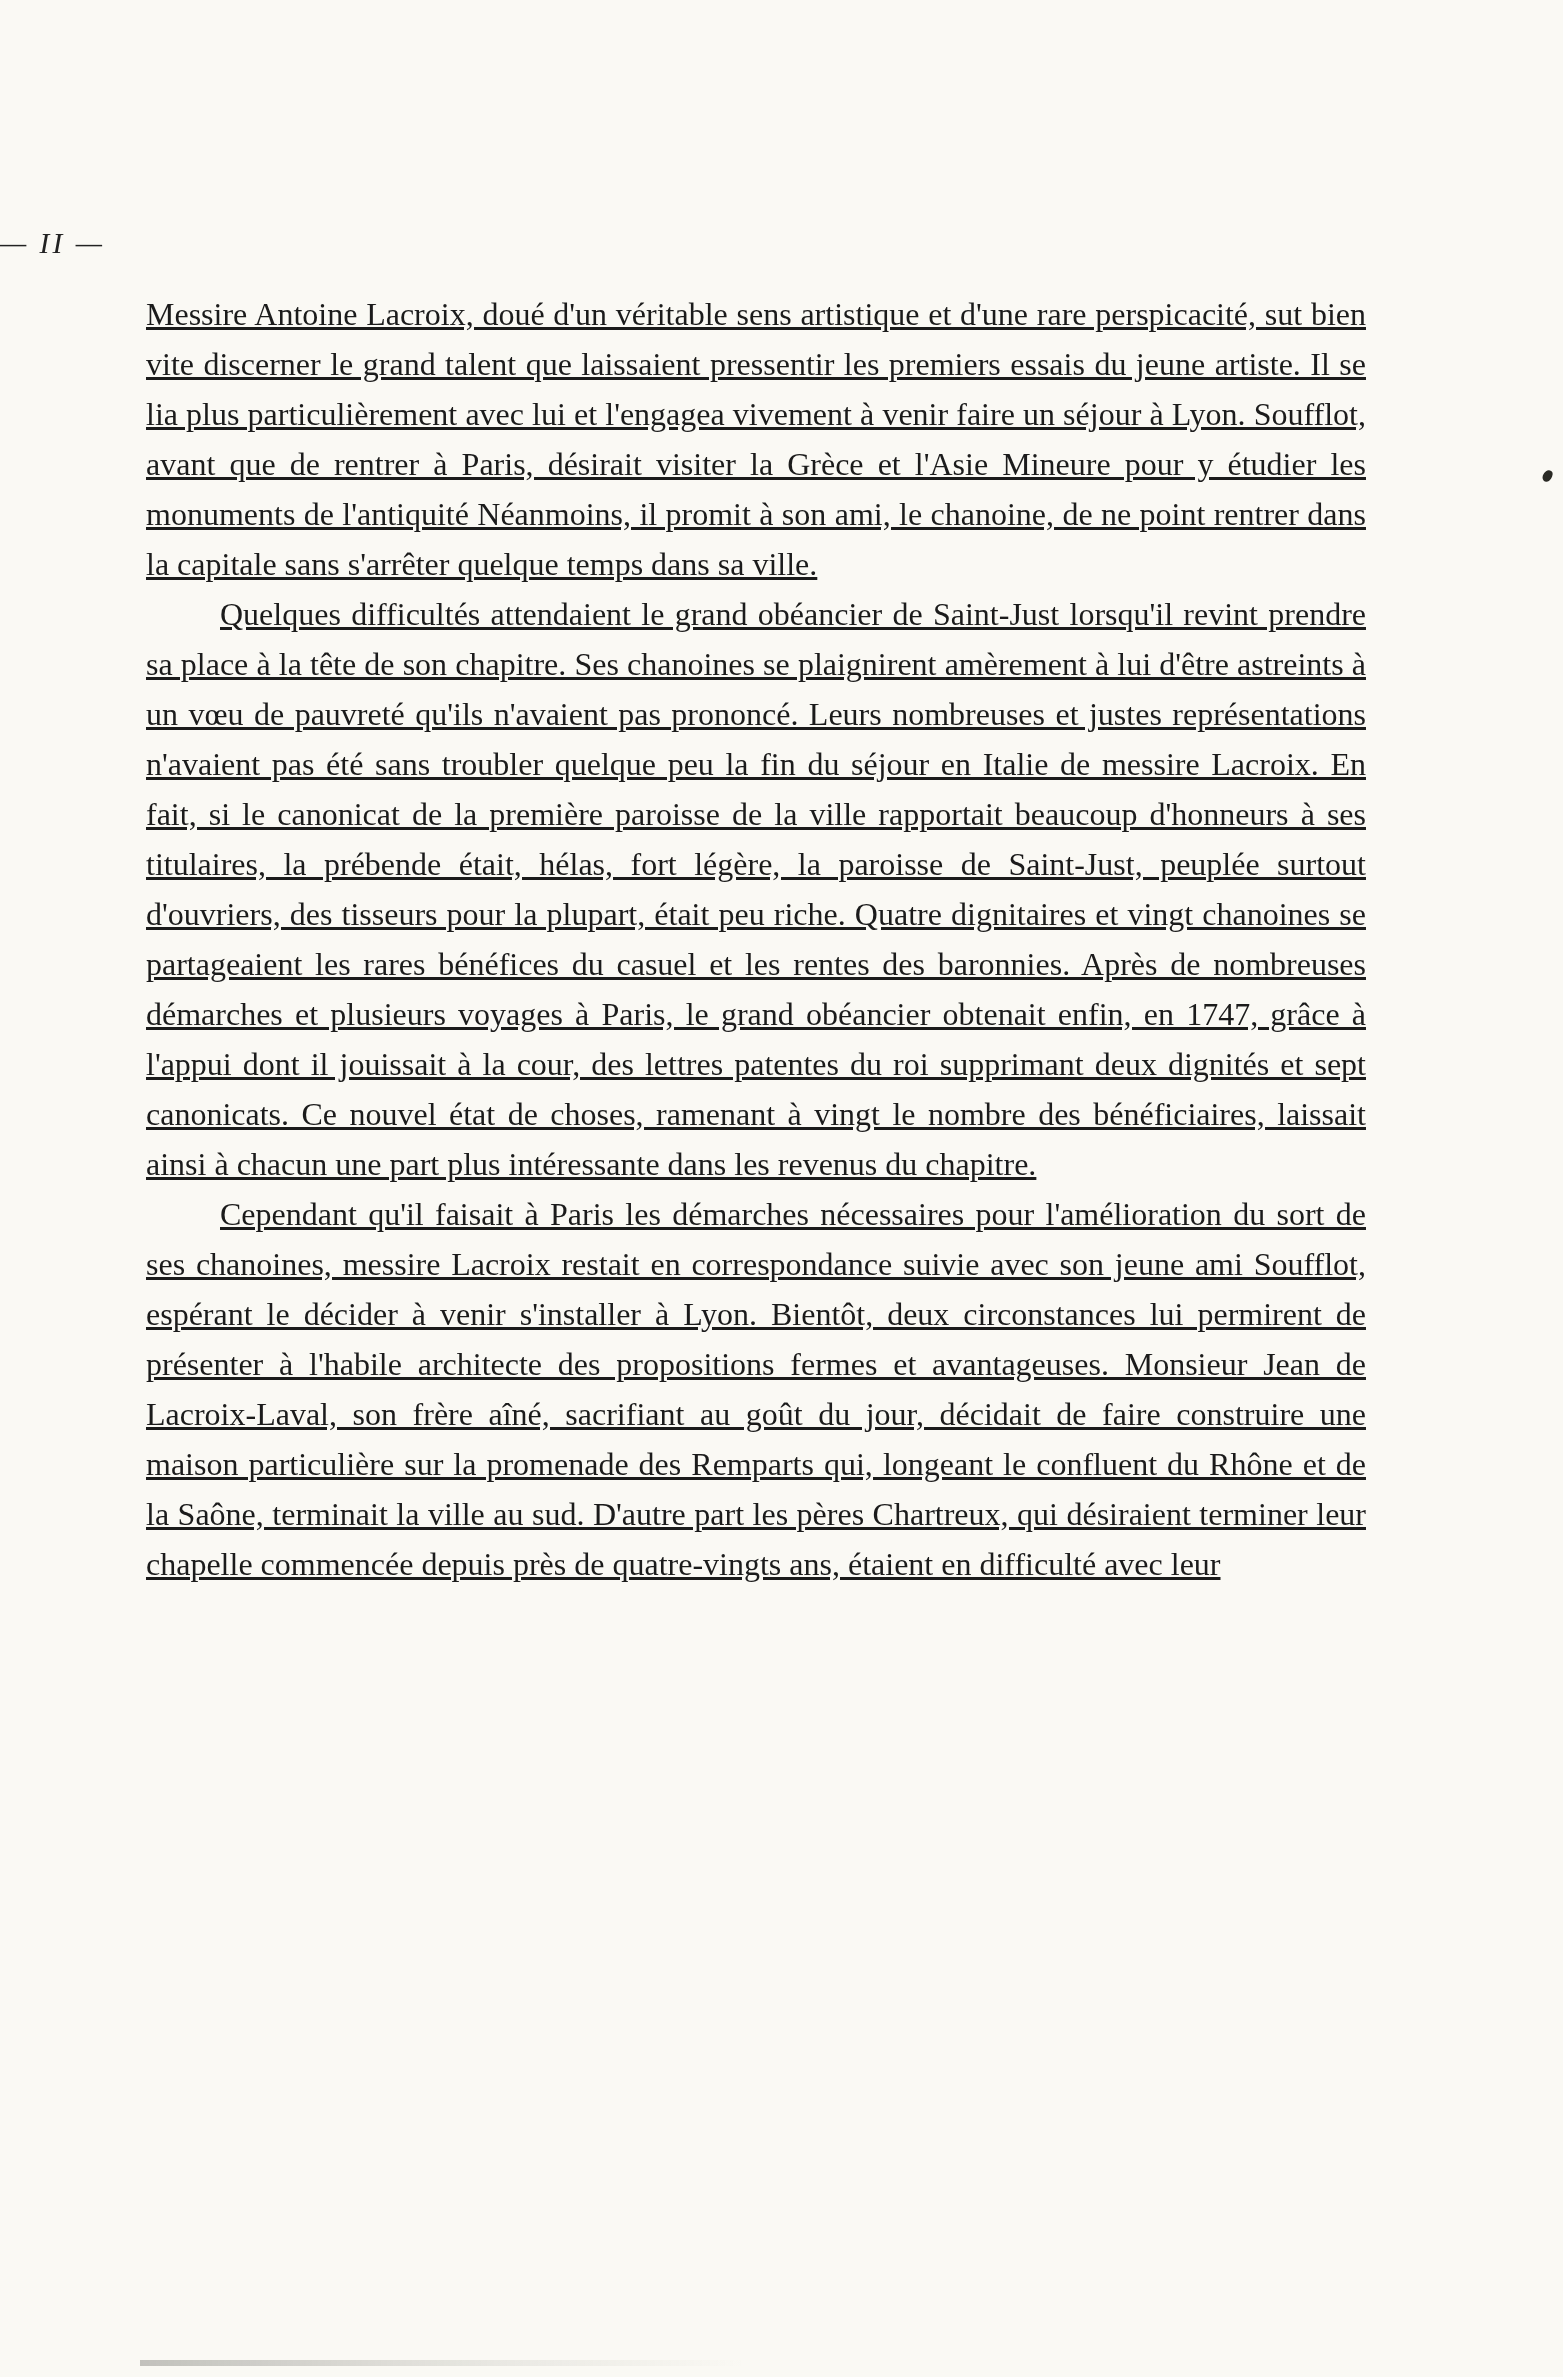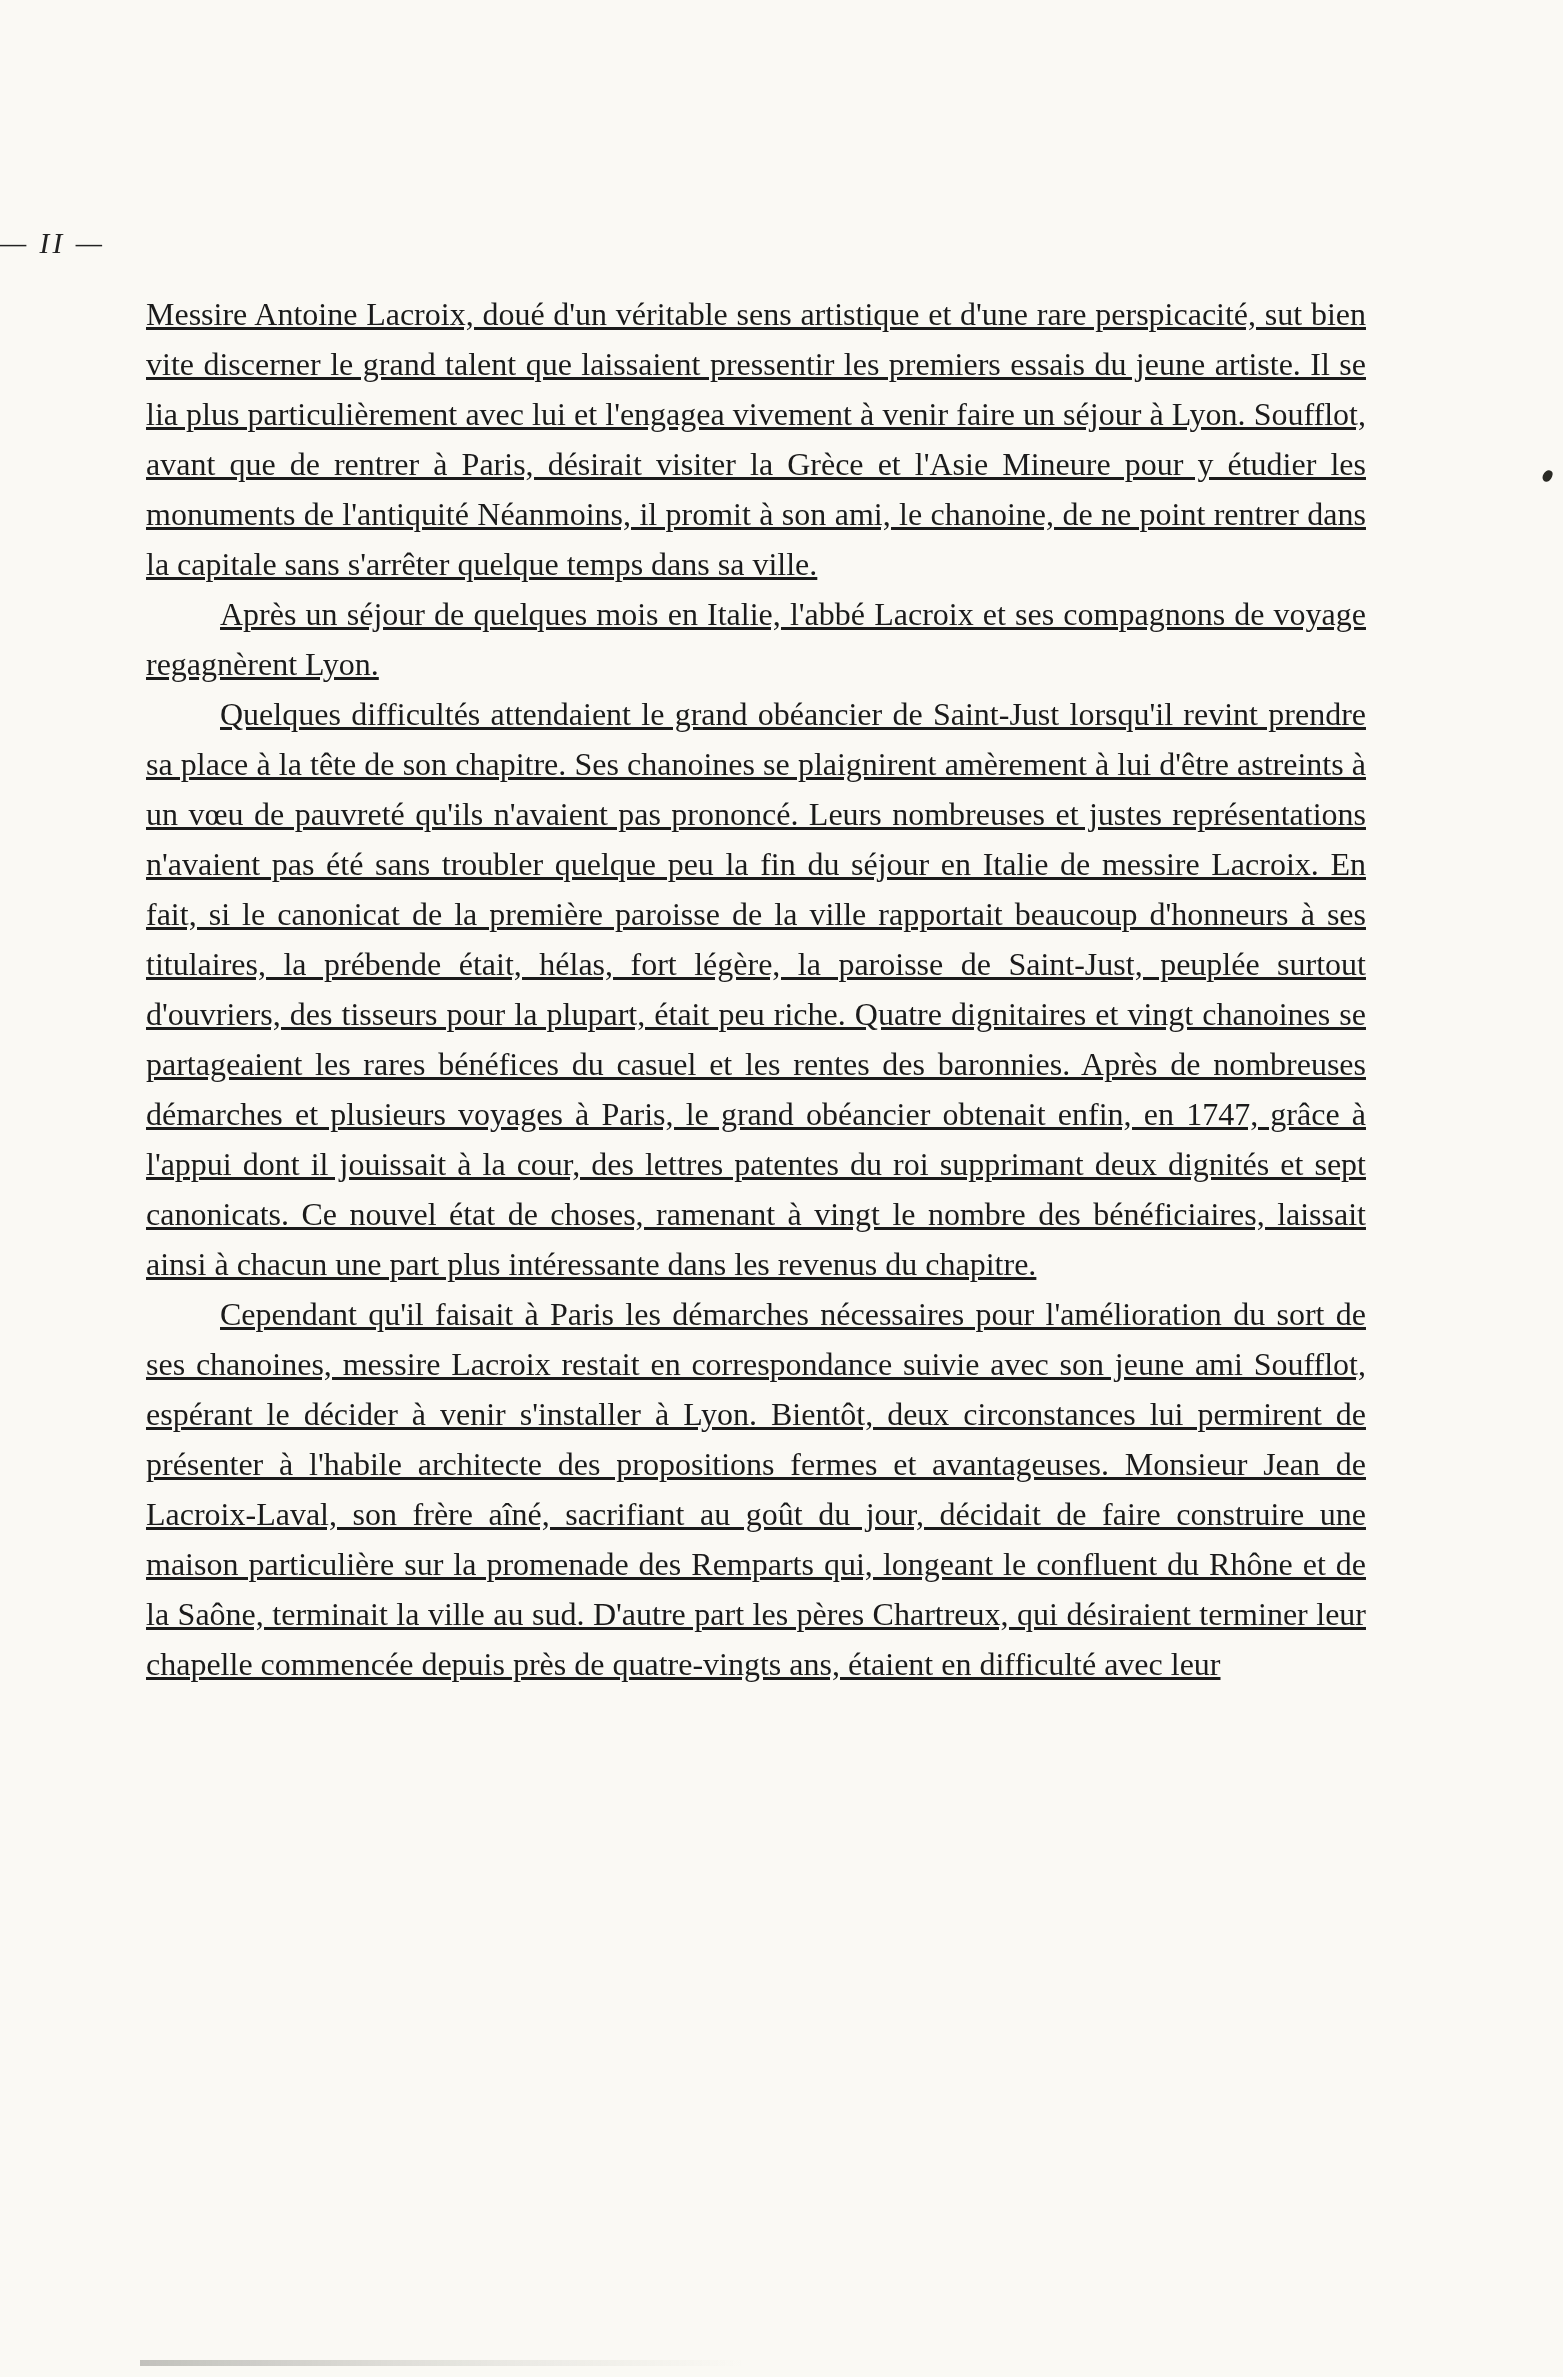--- a/index.html
+++ b/index.html
@@ -73,21 +73,20 @@
 </style>
 </head>
 <body>
 
 <div class="page">
 
   <div class="page-number">— II —</div>
 
   <div class="text-block">
     <p class="para first">Messire Antoine Lacroix, doué d'un véritable sens artistique et d'une rare perspicacité, sut bien vite discerner le grand talent que laissaient pressentir les premiers essais du jeune artiste. Il se lia plus particulièrement avec lui et l'engagea vivement à venir faire un séjour à Lyon. Soufflot, avant que de rentrer à Paris, désirait visiter la Grèce et l'Asie Mineure pour y étudier les monuments de l'antiquité  Néanmoins, il promit à son ami, le chanoine, de ne point rentrer dans la capitale sans s'arrêter quelque temps dans sa ville.</p>
-    <p class="para">Après un séjour de quelques mois en Italie, l'abbé Lacroix et ses compagnons de voyage regagnèrent Lyon.</p>
     <p class="para">Quelques difficultés attendaient le grand obéancier de Saint-Just lorsqu'il revint prendre sa place à la tête de son chapitre. Ses chanoines se plaignirent amèrement à lui d'être astreints à un vœu de pauvreté qu'ils n'avaient pas prononcé. Leurs nombreuses et justes représentations n'avaient pas été sans troubler quelque peu la fin du séjour en Italie de messire Lacroix. En fait, si le canonicat de la première paroisse de la ville rapportait beaucoup d'honneurs à ses titulaires, la prébende était, hélas, fort légère, la paroisse de Saint-Just, peuplée surtout d'ouvriers, des tisseurs pour la plupart, était peu riche. Quatre dignitaires et vingt chanoines se partageaient les rares bénéfices du casuel et les rentes des baronnies. Après de nombreuses démarches et plusieurs voyages à Paris, le grand obéancier obtenait enfin, en 1747, grâce à l'appui dont il jouissait à la cour, des lettres patentes du roi supprimant deux dignités et sept canonicats. Ce nouvel état de choses, ramenant à vingt le nombre des bénéficiaires, laissait ainsi à chacun une part plus intéressante dans les revenus du chapitre.</p>
     <p class="para">Cependant qu'il faisait à Paris les démarches nécessaires pour l'amélioration du sort de ses chanoines, messire Lacroix restait en correspondance suivie avec son jeune ami Soufflot, espérant le décider à venir s'installer à Lyon. Bientôt, deux circonstances lui permirent de présenter à l'habile architecte des propositions fermes et avantageuses. Monsieur Jean de Lacroix-Laval, son frère aîné, sacrifiant au goût du jour, décidait de faire construire une maison particulière sur la promenade des Remparts qui, longeant le confluent du Rhône et de la Saône, terminait la ville au sud. D'autre part les pères Chartreux, qui désiraient terminer leur chapelle commencée depuis près de quatre-vingts ans, étaient en difficulté avec leur</p>
   </div>
 
   <div class="ink-speck"></div>
   <div class="bottom-smudge"></div>
 
 </div>
 
 

